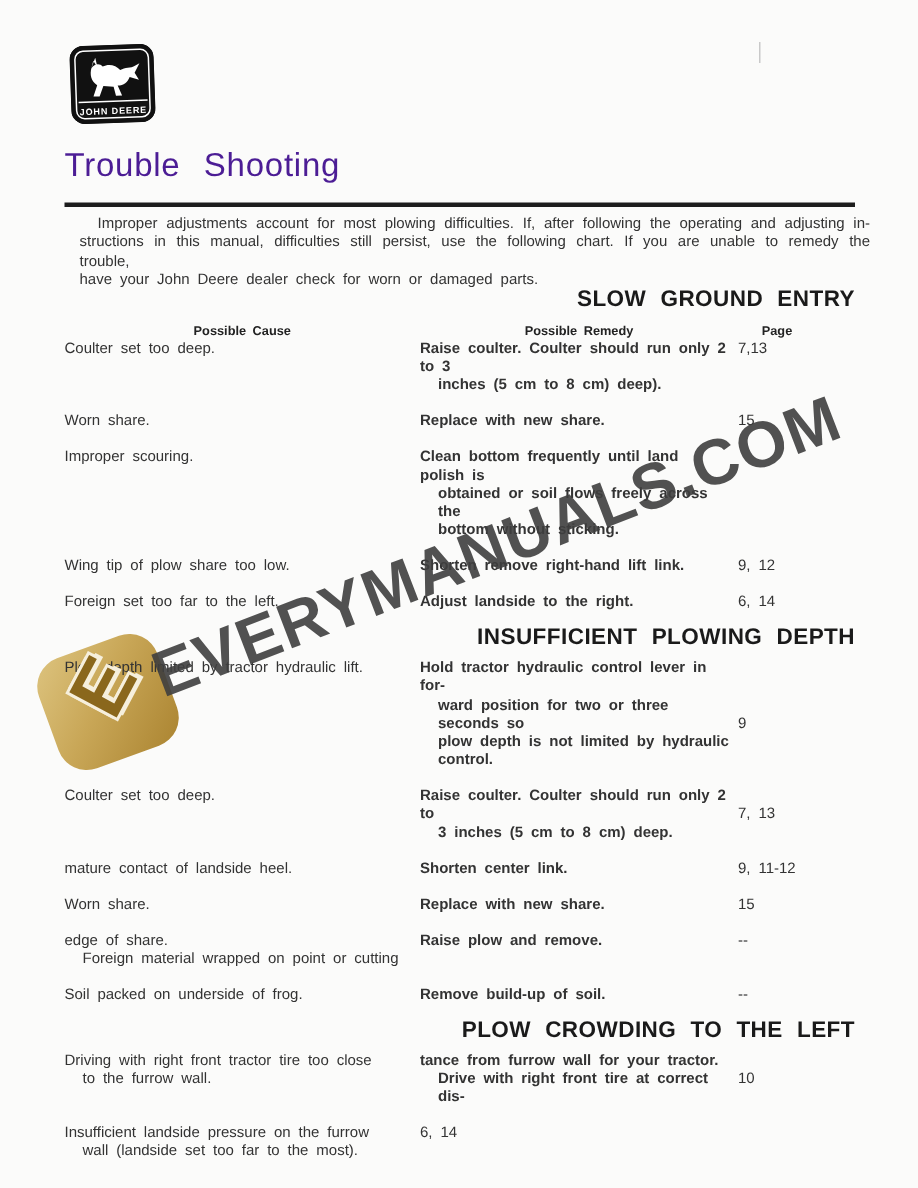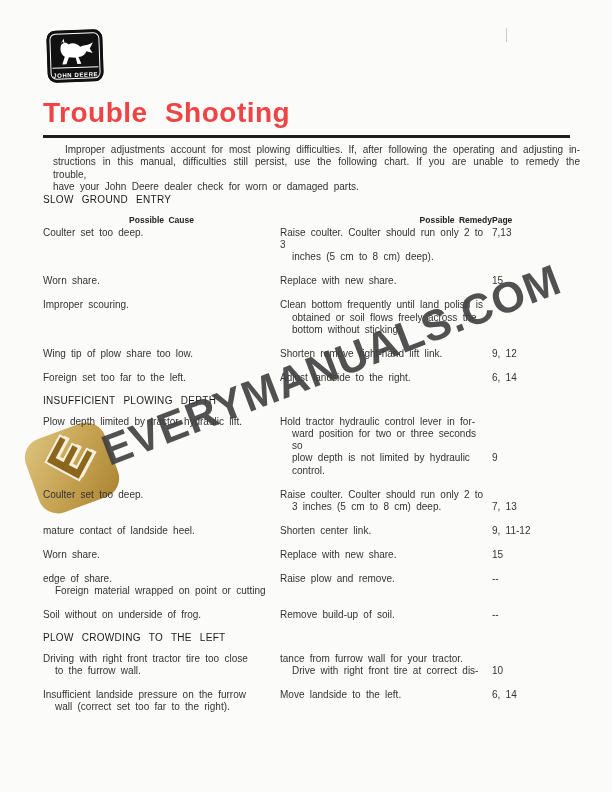--- a/index.html
+++ b/index.html
@@ -24,46 +24,46 @@
   .jd-deer{position:absolute;left:6px;top:6px;width:44px;height:30px;}
   .jd-text{
     position:relative;color:#fff;font-size:6px;font-weight:bold;
     letter-spacing:.6px;margin-bottom:4px;white-space:nowrap;
   }
   .jd-line{position:absolute;left:5px;right:5px;bottom:14px;height:1px;background:#fff;}
 
   
   .title{
     position:absolute;left:43px;top:97px;width:527px;
-    font-size:28px;font-weight:bold;color:#ef4444;
+    font-size:22px;font-weight:normal;color:#4c1d95;
     letter-spacing:.5px;word-spacing:9px;
   }
   .rule{position:absolute;left:43px;top:135px;width:527px;height:2.5px;background:#1d1d1d;}
 
   
   .intro{position:absolute;left:53px;top:144px;width:527px;font-size:10px;line-height:12.3px;word-spacing:2.5px;}
   .intro .iline{text-align:justify;}
   .intro .iline.jst{text-align-last:justify;}
   .intro .iline:first-child{text-indent:12px;}
 
   
   .tablewrap{position:absolute;left:43px;top:193px;width:527px;z-index:2;}
   .section-title{
-    font-size:10px;font-weight:normal;color:#1a1a1a;text-align:left;
+    font-size:15px;font-weight:bold;color:#1a1a1a;text-align:right;
     letter-spacing:.3px;word-spacing:5px;line-height:13px;
     margin:-2px 0 9px 0;
   }
   .tsection:first-child .section-title{margin-top:0;}
   .hdr-row{display:flex;font-size:8.5px;font-weight:bold;color:#222;line-height:11px;margin-bottom:1px;word-spacing:2px;}
   .hdr-cause{width:237px;text-align:center;}
-  .hdr-remedy{width:212px;text-align:right;}
-  .hdr-page{width:60px;text-align:left;padding-right:8px;box-sizing:border-box;}
+  .hdr-remedy{width:212px;text-align:center;}
+  .hdr-page{width:60px;text-align:center;padding-right:8px;box-sizing:border-box;}
   .trow{display:flex;margin-bottom:11.8px;font-size:10px;line-height:12.2px;word-spacing:2.5px;}
   .cell-cause{width:237px;padding-right:14px;box-sizing:border-box;}
-  .cell-remedy{width:212px;padding-right:6px;box-sizing:border-box;}
+  .cell-remedy{width:212px;padding-right:6px;box-sizing:border-box;font-weight:bold;}
   .cell-page{width:60px;text-align:left;padding-right:4px;box-sizing:border-box;color:#333;}
   .cell-cause .ln:not(:first-child),.cell-remedy .ln:not(:first-child){margin-left:12px;}
   .cell-page .ln{min-height:12.2px;}
 
   
   .wm-square{
     position:absolute;left:30px;top:429px;width:84px;height:78px;z-index:1;
     border-radius:20px;transform:rotate(-20deg);
     background:linear-gradient(135deg,#dcc27b 0%,#c7a452 45%,#a8802a 100%);
     opacity:.97;
@@ -249,21 +249,21 @@
     <div class="cell-remedy">
             <div class="ln">Raise plow and remove.</div>
           </div>
     <div class="cell-page">
             <div class="ln">--</div>
           </div>
   </div>
 
   <div class="trow">
     <div class="cell-cause">
-            <div class="ln">Soil without on underside of frog.</div>
+            <div class="ln">Soil packed on underside of frog.</div>
           </div>
     <div class="cell-remedy">
             <div class="ln">Remove build-up of soil.</div>
           </div>
     <div class="cell-page">
             <div class="ln">--</div>
           </div>
   </div>
 </div>
 
@@ -281,24 +281,21 @@
           </div>
     <div class="cell-page">
             <div class="ln"></div>
             <div class="ln">10</div>
           </div>
   </div>
 
   <div class="trow">
     <div class="cell-cause">
             <div class="ln">Insufficient landside pressure on the furrow</div>
-            <div class="ln">wall (correct set too far to the right).</div>
-          </div>
-    <div class="cell-remedy">
-            <div class="ln">Move landside to the left.</div>
+            <div class="ln">wall (landside set too far to the most).</div>
           </div>
     <div class="cell-page">
             <div class="ln">6, 14</div>
           </div>
   </div>
 </div>
 </div>
 
   <div class="wm-square"></div>
   <div class="wm-letter">E</div>

